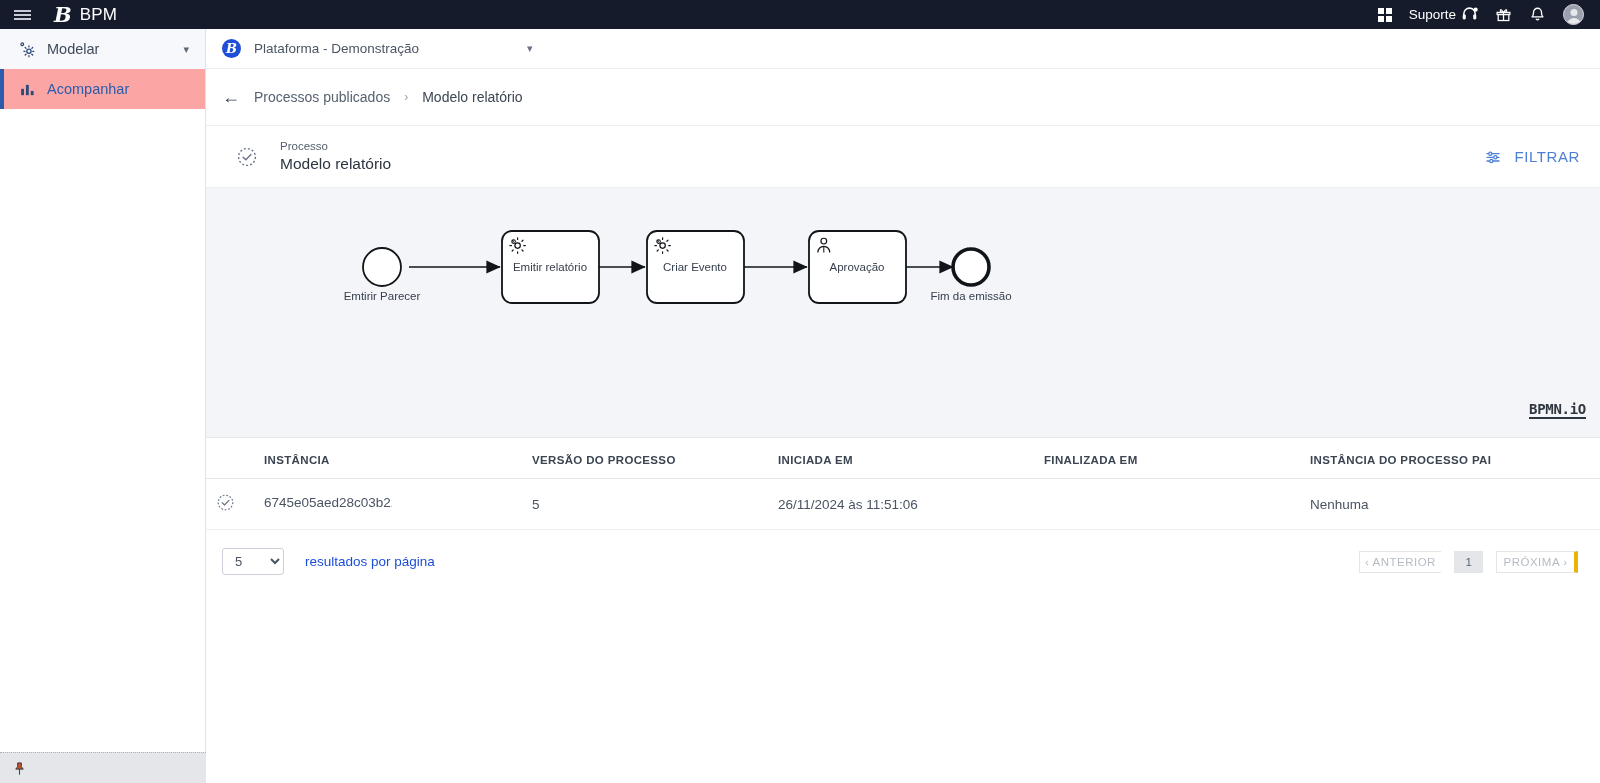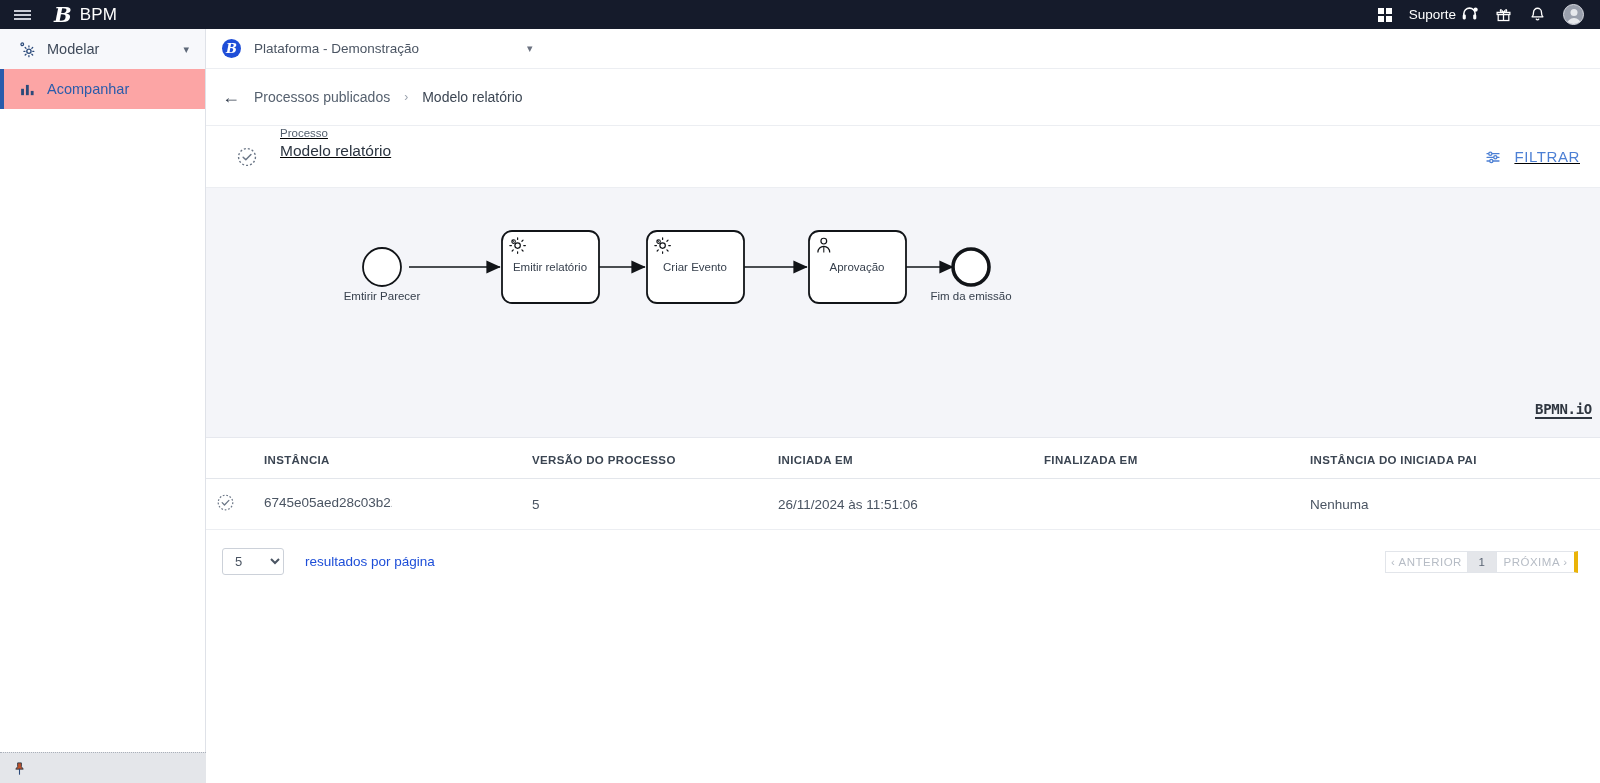--- a/index.html
+++ b/index.html
@@ -114,44 +114,43 @@
     height: 57px; display: flex; align-items: center;
     padding-left: 16px; gap: 14px;
     border-bottom: 1px solid #eceef2;
   }
   .crumb-back { font-size: 18px; color: #374151; cursor: pointer; line-height: 1; }
   .crumb-link { font-size: 14px; color: #56616f; cursor: pointer; }
   .crumb-sep { font-size: 12px; color: #9aa2ad; }
   .crumb-cur { font-size: 14px; color: #3c4653; }
 
   .proc-head {
-    height: 62px; display: flex; 
+    height: 62px; display: flex; align-items: center;
     padding: 0 20px 0 30px;
     border-bottom: 1px solid #eceef2;
-    text-decoration: underline;
   }
   .proc-ico { width: 28px; display: flex; align-items: center; }
   .proc-text { margin-left: 16px; }
   .proc-kicker { font-size: 11.5px; color: #545f6d; line-height: 15px; }
   .proc-title { font-size: 15.5px; color: #2b3440; line-height: 20px; }
   .filtrar {
     margin-left: auto; display: flex; align-items: center; gap: 13px;
     color: #4c7fd4; font-size: 15px; letter-spacing: .6px;
     cursor: pointer;
   }
 
   
   .diagram {
     position: relative;
     height: 250px; background: #f4f5f9;
     border-bottom: 1px solid #e6e8ee;
     overflow: hidden;
   }
   .bpmn-wm {
-    position: absolute; right: 8px; bottom: 18px;
+    position: absolute; right: 14px; bottom: 18px;
     font-family: "DejaVu Sans Mono", monospace;
     font-size: 14px; font-weight: bold; color: #2f3640;
     border-bottom: 2px solid #2f3640;
     letter-spacing: -0.3px;
   }
 
   
   .tbl { width: 100%; border-collapse: collapse; }
   .tbl th {
     text-align: left; font-size: 11.5px; font-weight: bold;
@@ -186,20 +185,21 @@
   }
   .per-label { font-size: 13.5px; color: #1d4ed8; margin-left: 21px; }
   .pages { margin-left: auto; display: flex; }
   .pg {
     min-width: 82px; height: 22px;
     display: flex; align-items: center; justify-content: center;
     font-size: 11.5px; letter-spacing: .5px;
     color: #b6bcc5; background: #ffffff;
     border: 1px solid #e2e5ea; border-right: none;
     cursor: pointer;
+    margin-left: 13px;
   }
   .pg:last-child { border-right: 4px solid #eab308; }
   .pg.num { min-width: 29px; color: #5a6473; background: #e4e6ea; }
 </style>
 </head>
 <body>
 
 <div class="topbar">
   <div class="tb-hamburger">
     <div>
@@ -382,21 +382,21 @@
   </div>
 
   <table class="tbl">
     <thead>
       <tr>
         <th class="col-ico"></th>
         <th class="col-inst">INSTÂNCIA</th>
         <th class="col-ver">VERSÃO DO PROCESSO</th>
         <th class="col-ini">INICIADA EM</th>
         <th class="col-fim">FINALIZADA EM</th>
-        <th>INSTÂNCIA DO INICIADA PAI</th>
+        <th>INSTÂNCIA DO PROCESSO PAI</th>
       </tr>
     </thead>
     <tbody>
       <tr>
         <td class="col-ico">
           <span>
             <svg width="19" height="19" viewBox="0 0 24 24">
               <circle cx="12" cy="12" r="9.2" fill="none" stroke="#6b7686" stroke-width="1.5" stroke-dasharray="2.2 2.2"></circle>
               <path d="M7.8 12.2l2.9 2.9 5.6-5.8" fill="none" stroke="#6b7686" stroke-width="1.6" stroke-linecap="round" stroke-linejoin="round"></path>
             </svg>

